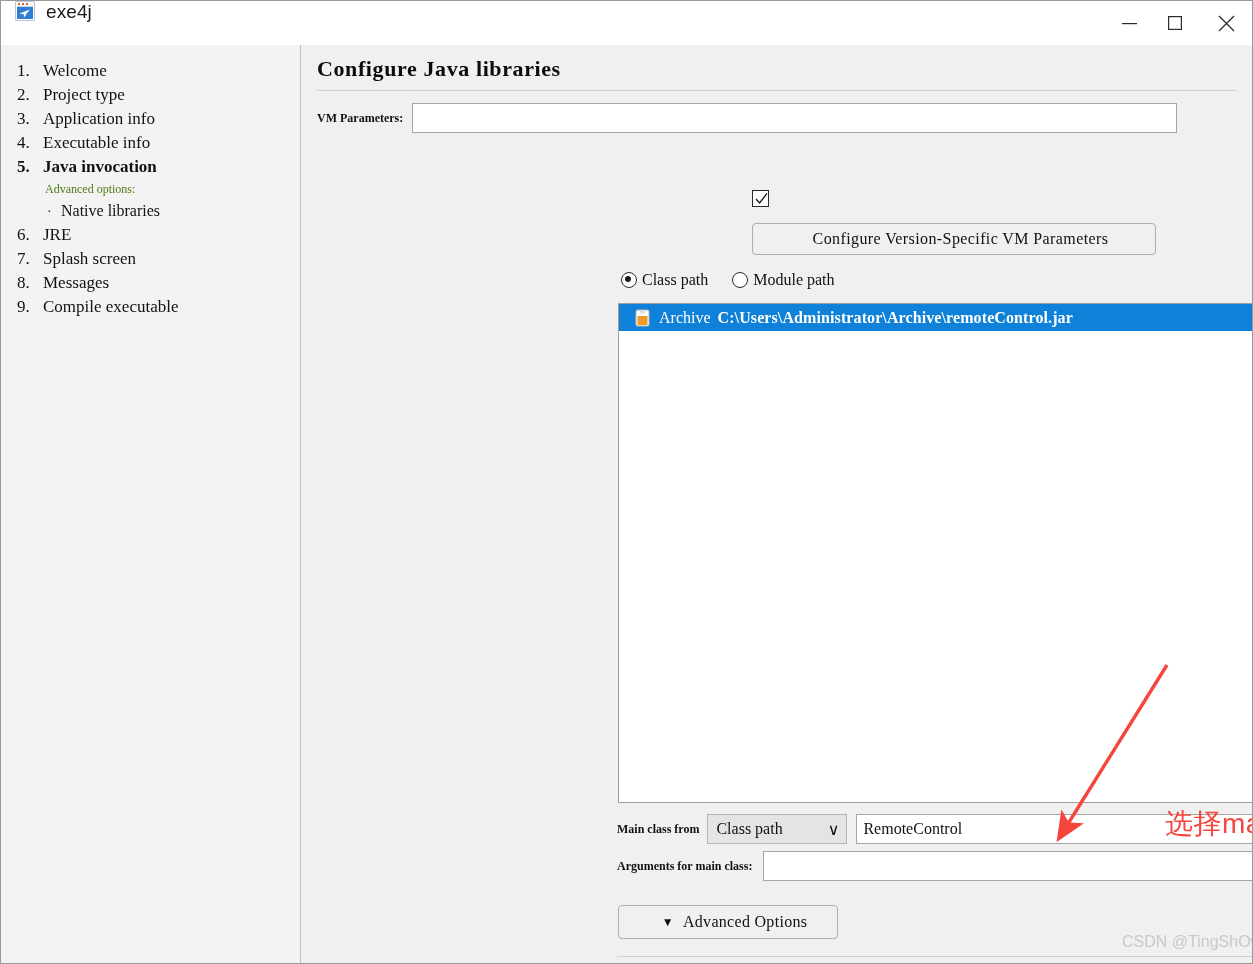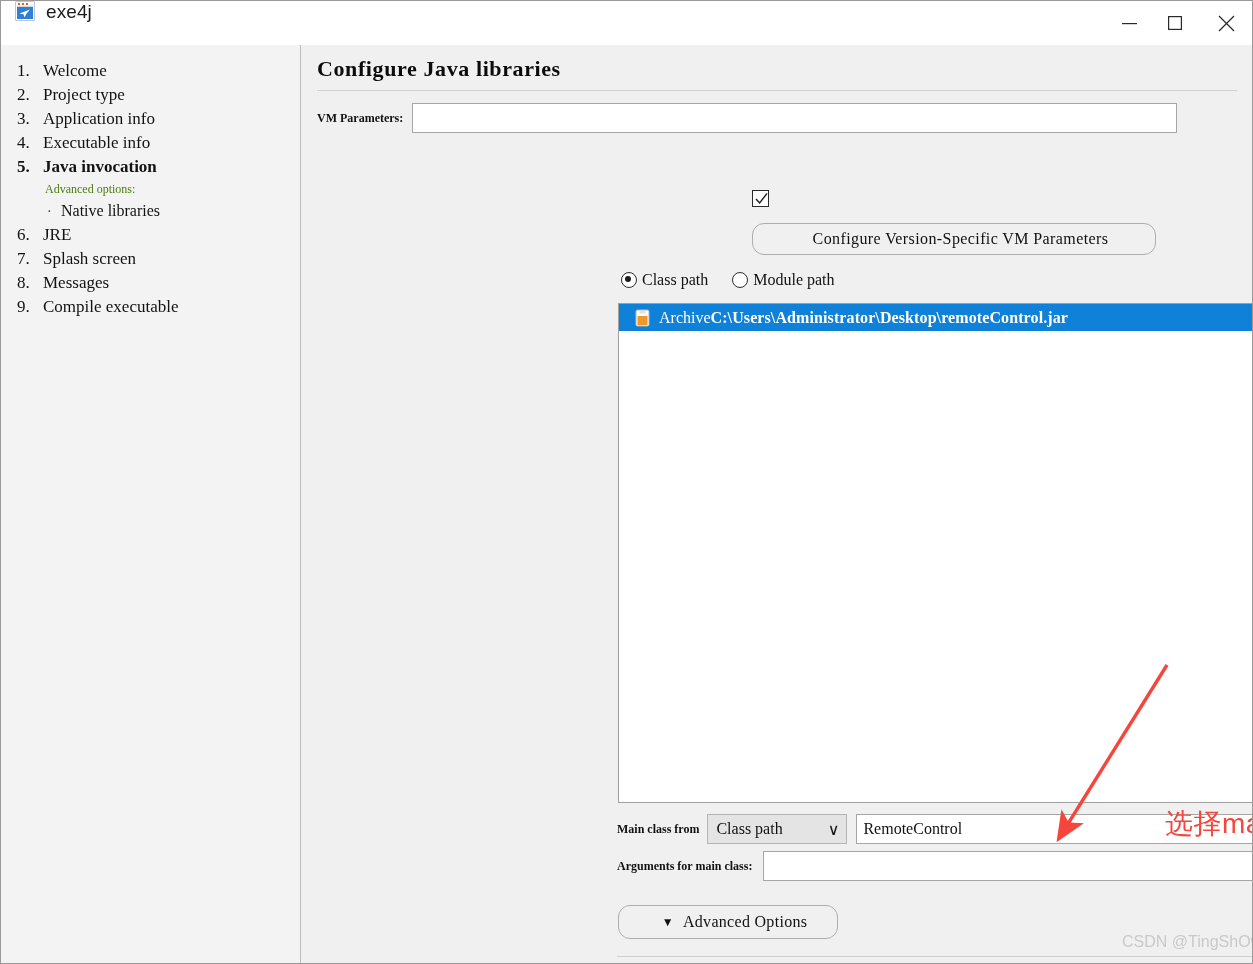--- a/index.html
+++ b/index.html
@@ -231,21 +231,21 @@
     background: #f0f0f0;
     border: 1px solid #adadad;
     box-sizing: border-box;
     font-family: "Liberation Serif", serif;
     font-size: 16px;
     color: #111;
     display: inline-flex;
     align-items: center;
     justify-content: center;
     cursor: default;
-    border-radius: 12px;
+    border-radius: 4px;
     padding-left: 13px;
   }
   #configure-version-btn {
     position: absolute;
     left: 451px; top: 178px;
     width: 404px; height: 32px;
     letter-spacing: 0.4px;
   }
 
   .row-radios {
@@ -294,21 +294,21 @@
     color: #ffffff;
     padding-left: 16px;
     font-size: 16px;
     white-space: nowrap;
   }
   .jar-icon {
     width: 15px; height: 18px;
     margin-right: 9px;
     flex: 0 0 15px;
   }
-  .list-row .archive-word { }
+  .list-row .archive-word { margin-right: 7px; }
   .list-row .archive-path { font-weight: bold; letter-spacing: 0.1px; }
 
   
   .row-mainclass {
     position: absolute;
     left: 316px; top: 769px;
     display: flex;
     align-items: center;
     height: 30px;
   }
@@ -506,21 +506,21 @@
       <div class="listbox">
         <div class="list-row">
           <span class="jar-icon">
             <svg width="15" height="18" viewBox="0 0 15 18">
               <rect x="1" y="1" width="13" height="16" rx="1.5" fill="#fdfdfd" stroke="#b4b4b4" stroke-width="1"></rect>
               <rect x="2.5" y="7" width="10" height="9" fill="#f0992b"></rect>
               <rect x="4.5" y="1.5" width="6" height="3" fill="#e0e0e0"></rect>
             </svg>
           </span>
           <span class="archive-word">Archive</span>
-          <span class="archive-path">C:\Users\Administrator\Desktop\remoteControl.jar</span>
+          <span class="archive-path">C:\Users\Administrator\Archive\remoteControl.jar</span>
         </div>
       </div>
 
       <div class="row-mainclass">
         <span class="lbl">Main class from</span>
         <div class="combo">
           <span>Class path</span>
           <span>∨</span>
         </div>
         <input id="main-class-input" class="txtfield" type="text" value="RemoteControl" style="">

